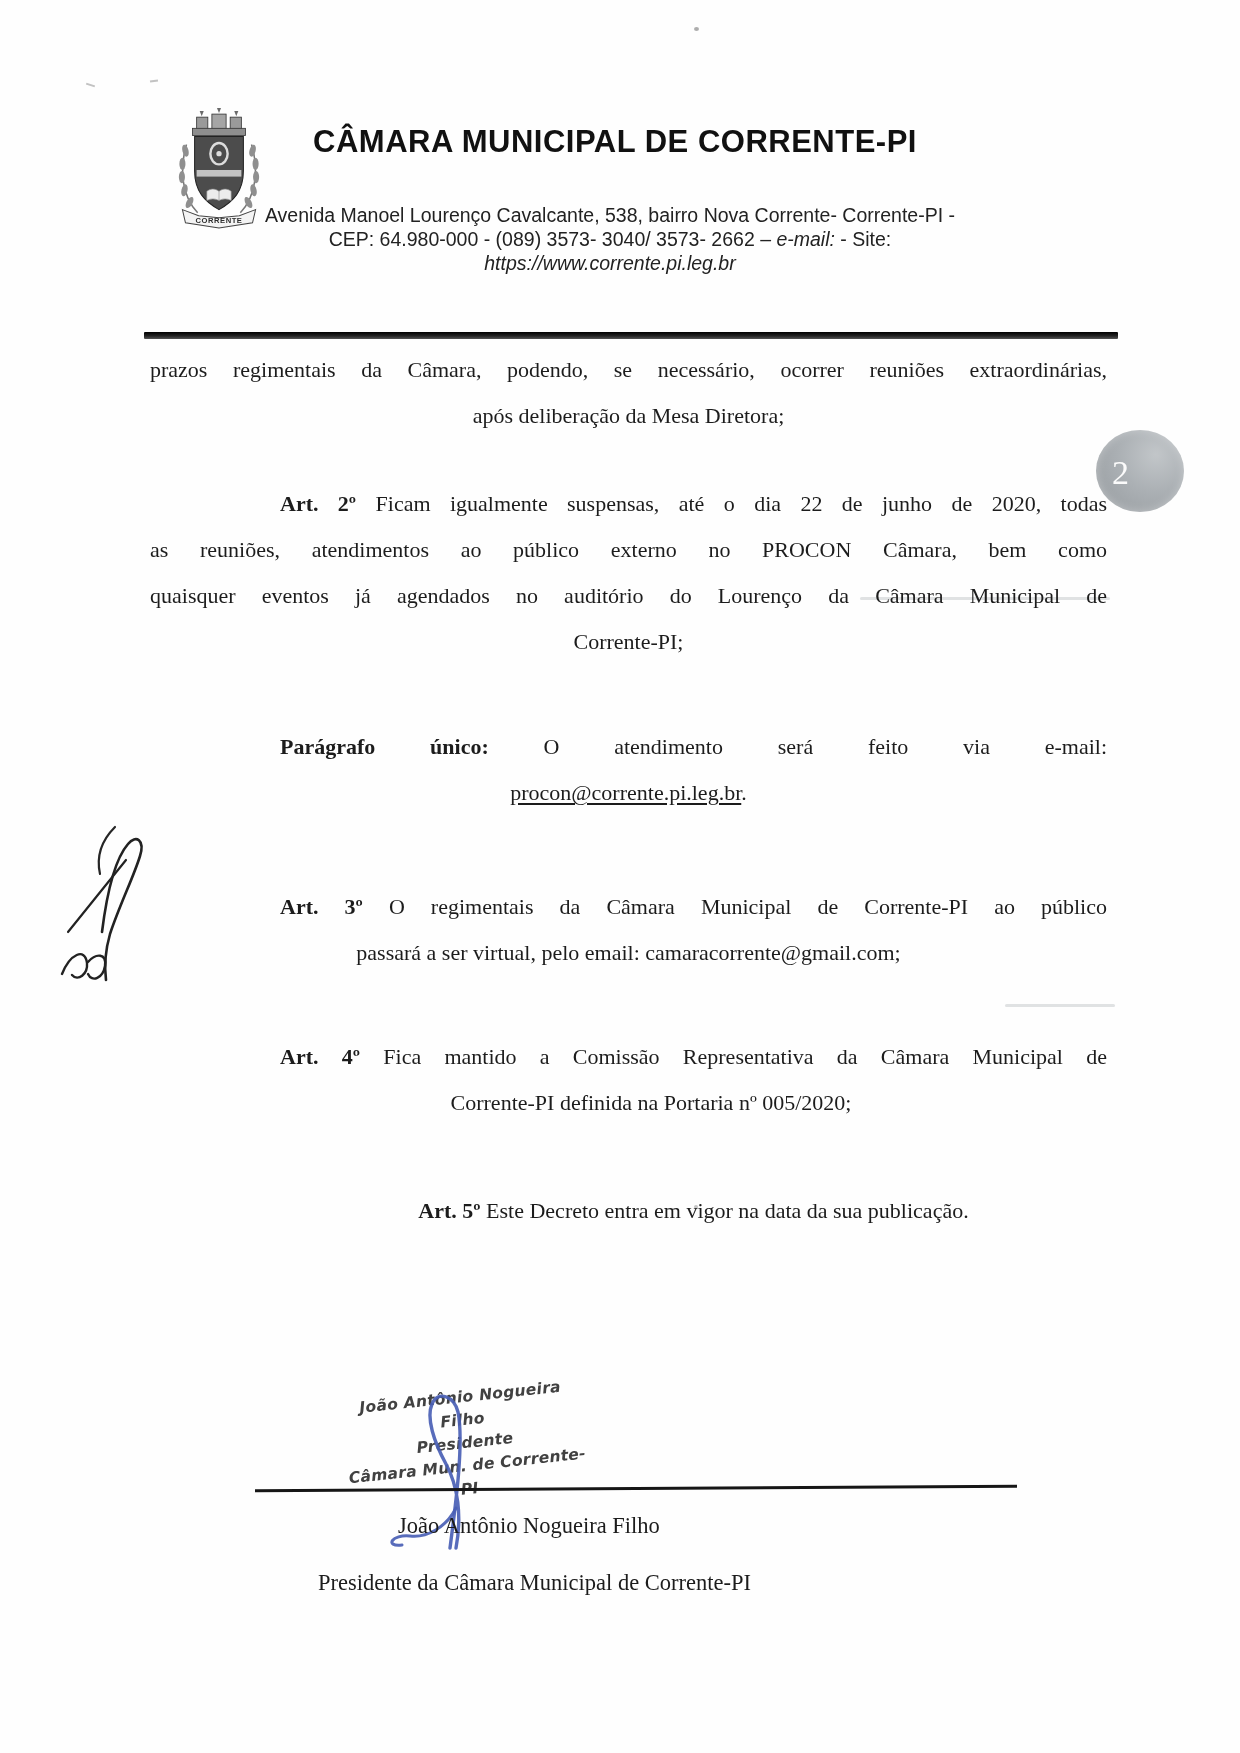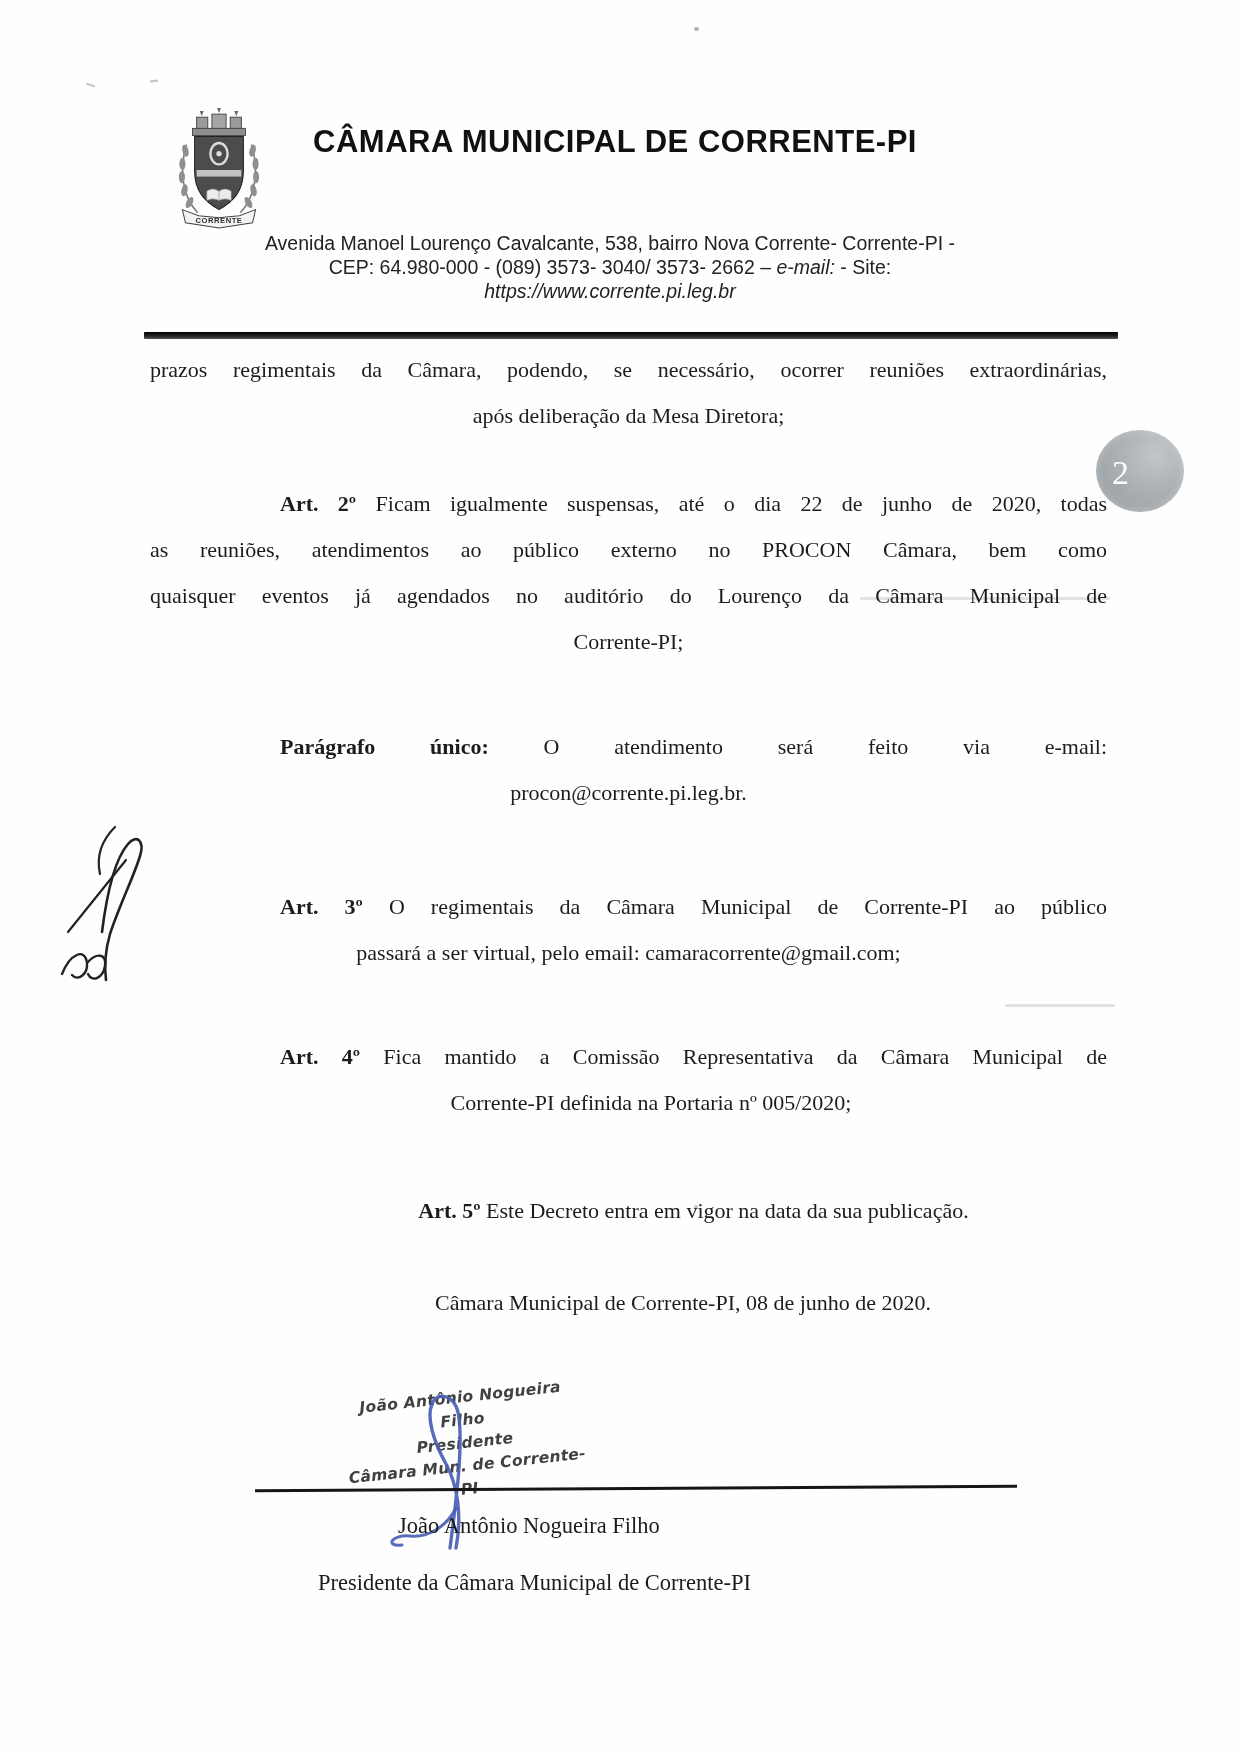--- a/index.html
+++ b/index.html
@@ -11,21 +11,21 @@
   
   .crest{position:absolute; left:168px; top:108px; width:102px; height:126px;}
   .org-title{
     position:absolute; left:140px; top:124px; width:950px;
     text-align:center; font-family:"Liberation Sans", sans-serif;
     font-weight:bold; font-size:31px; letter-spacing:.5px; color:#111;
   }
   .org-address{
     position:absolute; left:130px; top:203px; width:960px;
     text-align:center; font-family:"Liberation Sans", sans-serif;
-    font-size:19.5px; line-height:24px; color:#222;margin-top:28px;
+    font-size:19.5px; line-height:24px; color:#222;
   }
   .org-address .it{font-style:italic;}
   .sep-bar{
     position:absolute; left:144px; top:332px; width:974px; height:7px;
     background:linear-gradient(#000 0%,#222 55%,#555 100%);
     border-radius:1px;
   }
   
   .badge{
     position:absolute; left:1096px; top:430px; width:88px; height:82px;
@@ -37,21 +37,21 @@
     position:absolute; left:16px; top:24px;
     font-family:"Liberation Serif", serif; font-size:34px; color:#fbfbfb;
   }
   
   .para{position:absolute; left:150px; width:957px; font-size:22px; line-height:46px;}
   .para .jl{text-align:justify; text-align-last:justify;}
   .para .ll{text-align:center;}
   .ind{text-indent:130px;}
   .off45{padding-left:45px;}
   b{font-weight:bold;}
-  .u{text-underline-offset:3px;}
+  .u{text-decoration:underline; text-underline-offset:3px;}
   .dateline{position:absolute; left:435px; top:1290px; font-size:22px;}
   
   .stamp{
     position:absolute; left:340px; top:1386px; width:250px;
     text-align:center; transform:rotate(-6deg);
     font-family:"DejaVu Sans", sans-serif; font-style:italic; font-weight:600;
     font-size:15.5px; line-height:23px; color:#414141; letter-spacing:.3px;
   }
   .sig-flourish{position:absolute; left:372px; top:1390px; width:260px; height:160px;}
   .sig-line{
@@ -146,21 +146,20 @@
 
   <div class="para" style="top:1034px">
     <div class="jl ind"><b>Art. 4º</b><span> Fica mantido a Comissão Representativa da Câmara Municipal de</span></div>
     <div class="ll off45">Corrente-PI definida na Portaria nº 005/2020;</div>
   </div>
 
   <div class="para" style="top:1188px">
     <div class="ll ind"><b>Art. 5º</b><span> Este Decreto entra em vigor na data da sua publicação.</span></div>
   </div>
 
-  <div class="dateline">Câmara Municipal de Corrente-PI, 08 de junho de 2020.</div>
 
   <div class="stamp">
     <div>João Antônio Nogueira Filho</div>
     <div>Presidente</div>
     <div>Câmara Mun. de Corrente-PI</div>
   </div>
 
   <svg class="sig-flourish" viewBox="0 0 260 160" aria-hidden="true">
     <path d="M 78,158 C 84,112 92,52 86,22 C 82,6 66,0 60,14 C 54,28 62,52 74,74 C 86,96 90,126 84,158" fill="none" stroke="#4a5fb5" stroke-width="3.4" stroke-linecap="round" opacity=".92"></path>
     <path d="M 84,118 C 74,138 54,148 38,146 C 20,144 12,157 30,155" fill="none" stroke="#4a5fb5" stroke-width="3" stroke-linecap="round" opacity=".92"></path>

